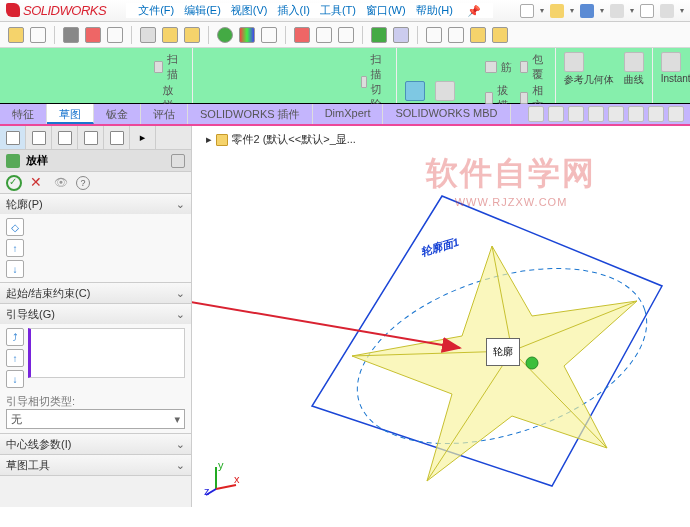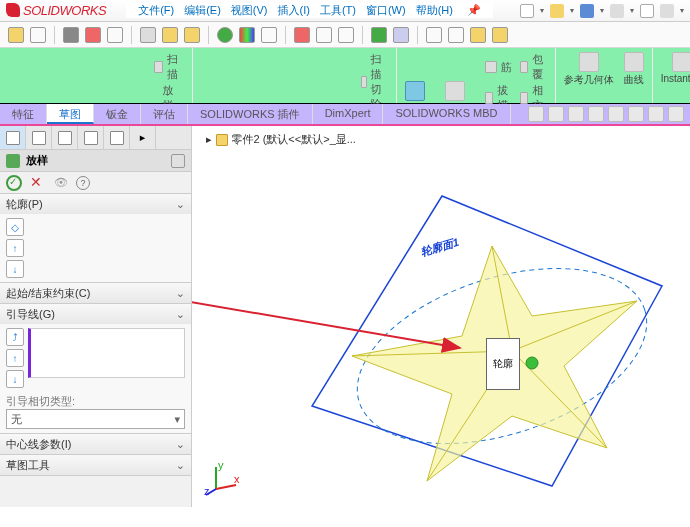--- a/index.html
+++ b/index.html
@@ -1,31 +1,31 @@
 <!DOCTYPE html>
 <html><head>
 <meta charset="utf-8">
 <style>
 *{margin:0;padding:0;box-sizing:border-box;font-family:"Microsoft YaHei",Arial,sans-serif;font-size:11px;-webkit-user-select:none;user-select:none}
 body{width:690px;height:527px;background:#fff;overflow:hidden;position:relative}
 .titlebar{height:22px;background:linear-gradient(#fff,#f4f4f4);border-bottom:1px solid #ccc;display:flex;align-items:center;padding:0 6px}
 .logo{color:#d92231;font-weight:normal;font-style:italic;font-size:13px;letter-spacing:-0.5px}
 .logo::before{content:"";display:inline-block;width:14px;height:14px;background:#d92231;margin-right:3px;vertical-align:-2px;border-radius:2px 6px 2px 6px}
-.menubar{height:20px;display:flex;align-items:center;gap:10px;padding:0 12px;border-bottom:1px solid #ccc;background:#fff}
+.menubar{height:20px;display:flex;align-items:flex-end;gap:10px;padding:0 12px;border-bottom:1px solid #ccc;background:#fff}
 .menubar span{color:#006ebf;cursor:pointer}
 .pin{color:#006ebf;margin-left:4px}
 .quick{margin-left:auto;display:flex;gap:6px;align-items:center}
 .qicon{width:14px;height:14px;display:inline-block;background:#888;border-radius:2px}
 .toolbar1{height:26px;display:flex;align-items:center;gap:6px;padding:0 8px;border-bottom:1px solid #d8d8d8;background:#fafafa}
 .tico{width:16px;height:16px;display:inline-block;border:1px solid #999;border-radius:2px}
 .sep{width:1px;height:18px;background:#ccc;margin:0 2px}
 .ribbon{height:56px;display:flex;border-bottom:1px solid #000000;background:#86efac}
 .rgroup{padding:4px 8px;border-right:1px solid #eee;display:flex;flex-direction:column;justify-content:space-between}
 .rrow{display:flex;gap:10px;align-items:center}
-.ritem{display:flex;flex-direction:column;align-items:center;gap:1px}
+.ritem{display:flex;flex-direction:column;gap:1px}
 .ritem .ico{width:20px;height:20px;background:#f0d060;border:1px solid #c09020;border-radius:2px}
 .ritem .ico.blue{background:#7ec8e3;border-color:#4a90b8}
 .ritem .ico.gray{background:#ddd;border-color:#bbb}
 .ritem .lbl{font-size:10px;color:#444;white-space:nowrap}
 .rsmall{font-size:10px;color:#555;display:flex;gap:4px;align-items:center}
 .rsmall .sico{width:12px;height:12px;background:#ddd;border:1px solid #aaa;border-radius:1px}
 .tabs{height:22px;display:flex;border-bottom:2px solid #ec4899;background:#c4b5fd;position:relative}
 .tab{padding:3px 12px;border-right:1px solid #ddd;color:#555;cursor:pointer}
 .tab.active{color:#1a75cf;border-bottom:2px solid #1a75cf;background:#fff}
 .tabs-right{position:absolute;right:6px;top:2px;display:flex;gap:4px}
@@ -59,21 +59,21 @@
 .guide-body{display:flex;gap:4px}
 .guide-left{display:flex;flex-direction:column;gap:3px}
 .guide-area{flex:1;height:50px;background:#fff;border-left:3px solid #7823dc;border-top:1px solid #ccc;border-right:1px solid #ccc;border-bottom:1px solid #ccc}
 .viewport{flex:1;background:#fff;position:relative}
 .crumb{position:absolute;left:14px;top:6px;display:flex;align-items:center;gap:4px;font-size:11px;color:#333}
 .crumb .cico{width:12px;height:12px;background:#f5d36b;border:1px solid #c79a2a;border-radius:1px}
 svg.scene{position:absolute;left:0;top:0}
 .watermark{position:absolute;left:234px;top:26px;display:flex;flex-direction:column;align-items:center;opacity:0.85;pointer-events:none}
 .watermark .cn{font-size:32px;font-weight:bold;color:rgba(220,60,60,0.4);letter-spacing:2px}
 .watermark .url{font-size:11px;color:rgba(200,60,60,0.55);letter-spacing:1px}
-.ann-label{position:absolute;background:#fff;border:1px solid #666;padding:18px 6px;font-size:10px}
+.ann-label{position:absolute;background:#fff;border:1px solid #666;padding:6px 6px;font-size:10px}
 .triad{position:absolute;left:12px;bottom:10px;width:36px;height:36px}
 </style>
 </head>
 <body>
 
 <div class="titlebar">
   <span class="logo">SOLIDWORKS</span>
   <div class="menubar" style="border:none;height:auto;margin-left:20px">
     <span>文件(F)</span>
     <span>编辑(E)</span>
@@ -370,20 +370,24 @@
           <marker id="ah" markerWidth="10" markerHeight="8" refX="9" refY="4" orient="auto">
             <polygon points="0,0 10,4 0,8" fill="#d92231"></polygon>
           </marker>
         </defs>
       <line x1="-35" y1="100" x2="-4" y2="107" stroke="#d92231" stroke-width="2" marker-end="url(#ah)"></line>
       <line x1="-95" y1="160" x2="268" y2="222" stroke="#d92231" stroke-width="2" marker-end="url(#ah)"></line>
     </svg>
 
     <div class="ann-label" style="left:294px;top:212px">轮廓</div>
 
+    <div class="watermark">
+      <div class="cn">软件自学网</div>
+      <div class="url">WWW.RJZXW.COM</div>
+    </div>
 
     <svg class="triad" viewBox="0 0 36 36">
       <line x1="12" y1="28" x2="12" y2="6" stroke="#2a2" stroke-width="2"></line>
       <line x1="12" y1="28" x2="32" y2="24" stroke="#d22" stroke-width="2"></line>
       <line x1="12" y1="28" x2="2" y2="34" stroke="#22d" stroke-width="2"></line>
       <text x="14" y="8" fill="#2a2" font-size="7">y</text>
       <text x="30" y="22" fill="#d22" font-size="7">x</text>
       <text x="0" y="34" fill="#22d" font-size="7">z</text>
     </svg>
   </div>

